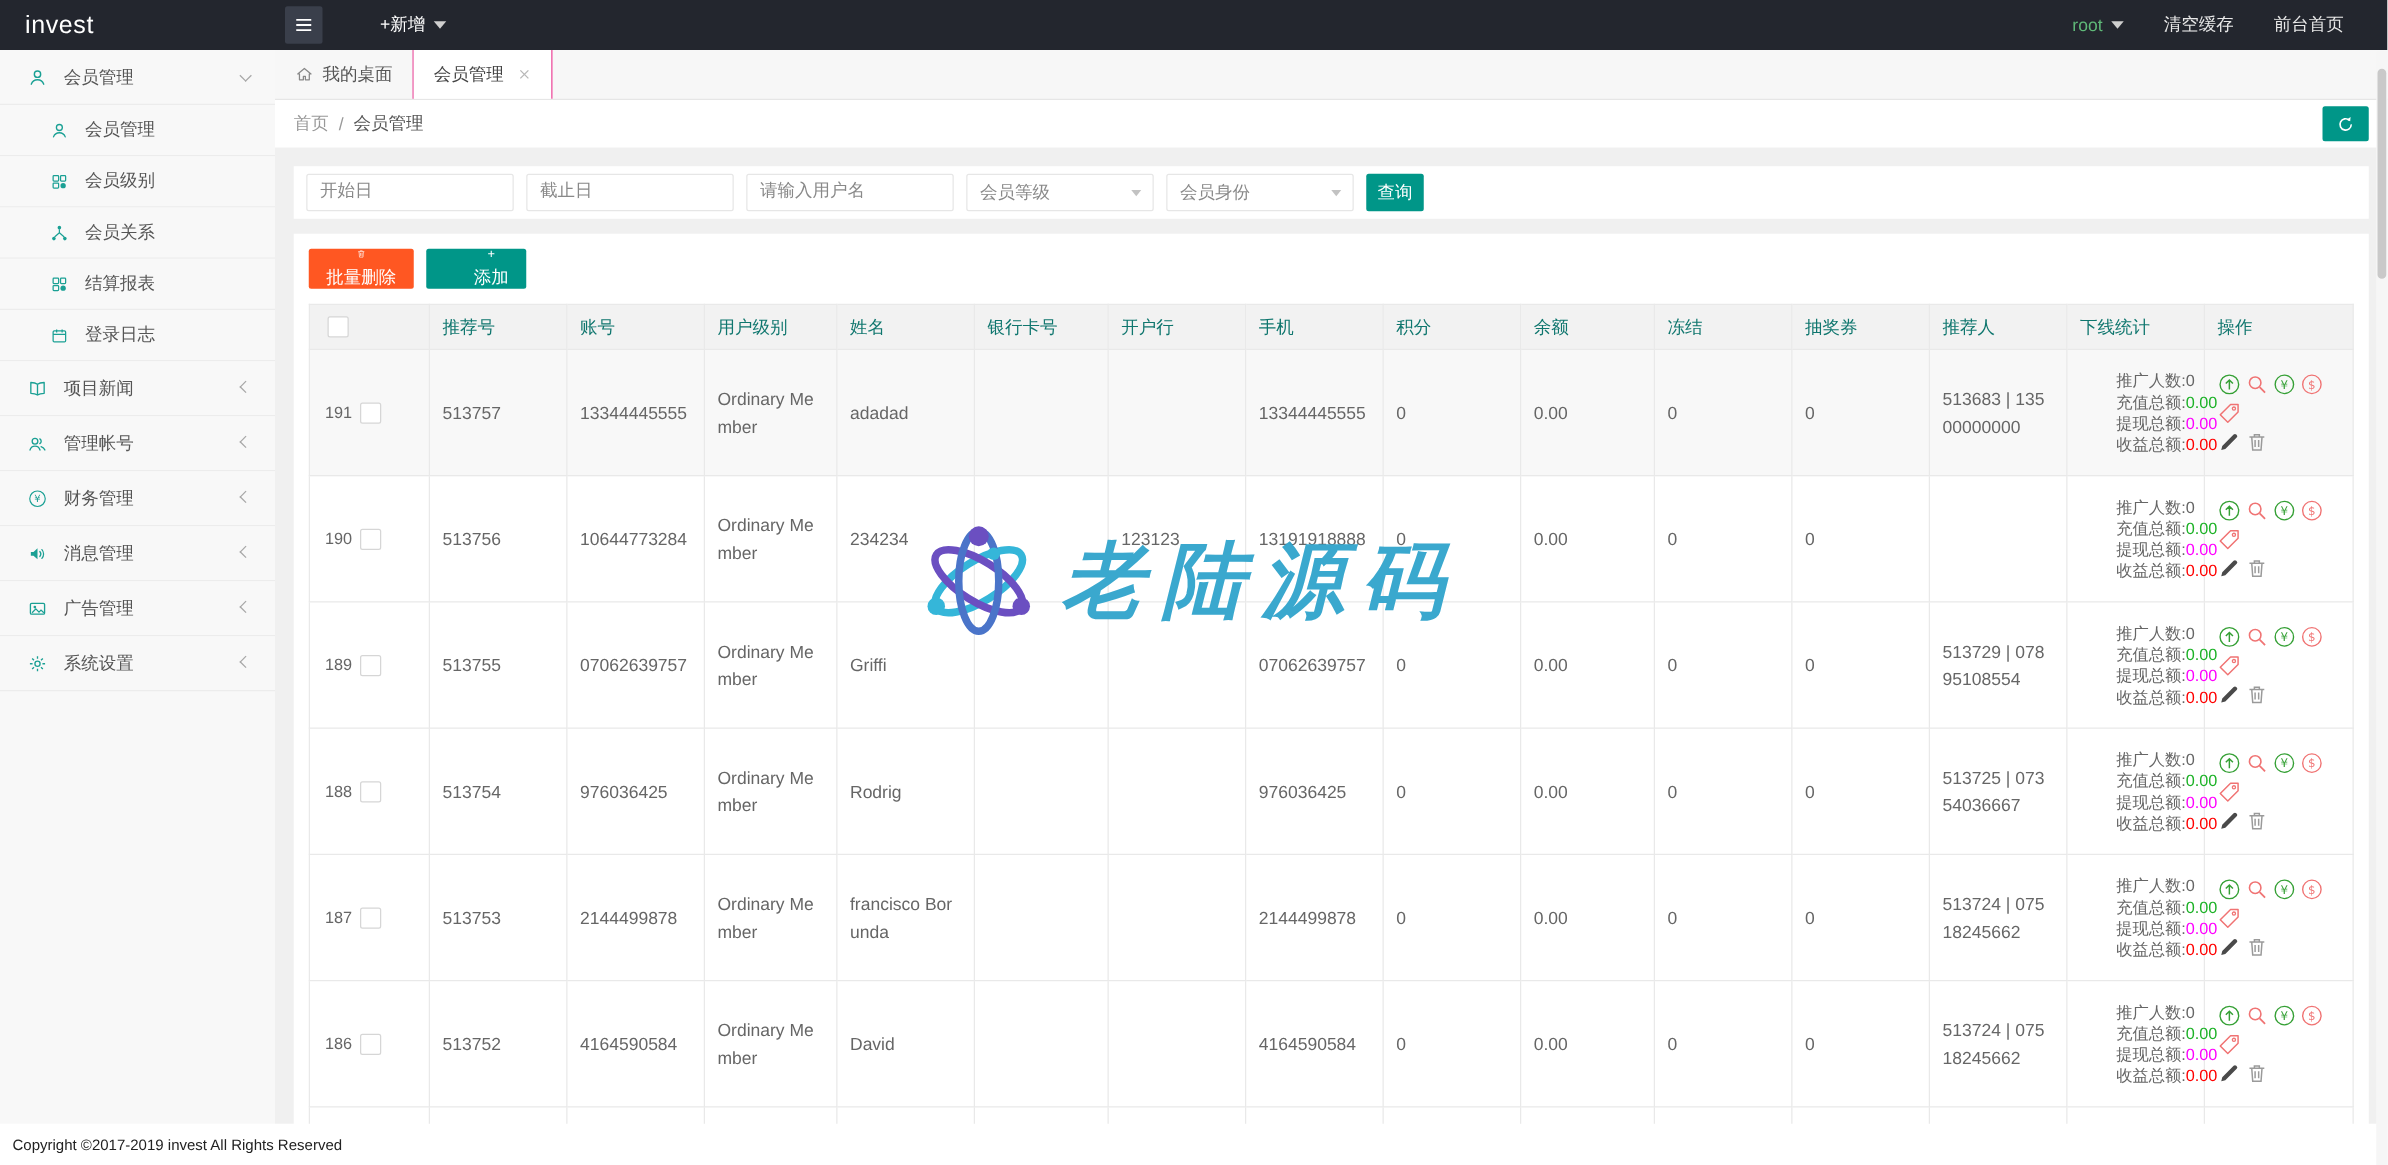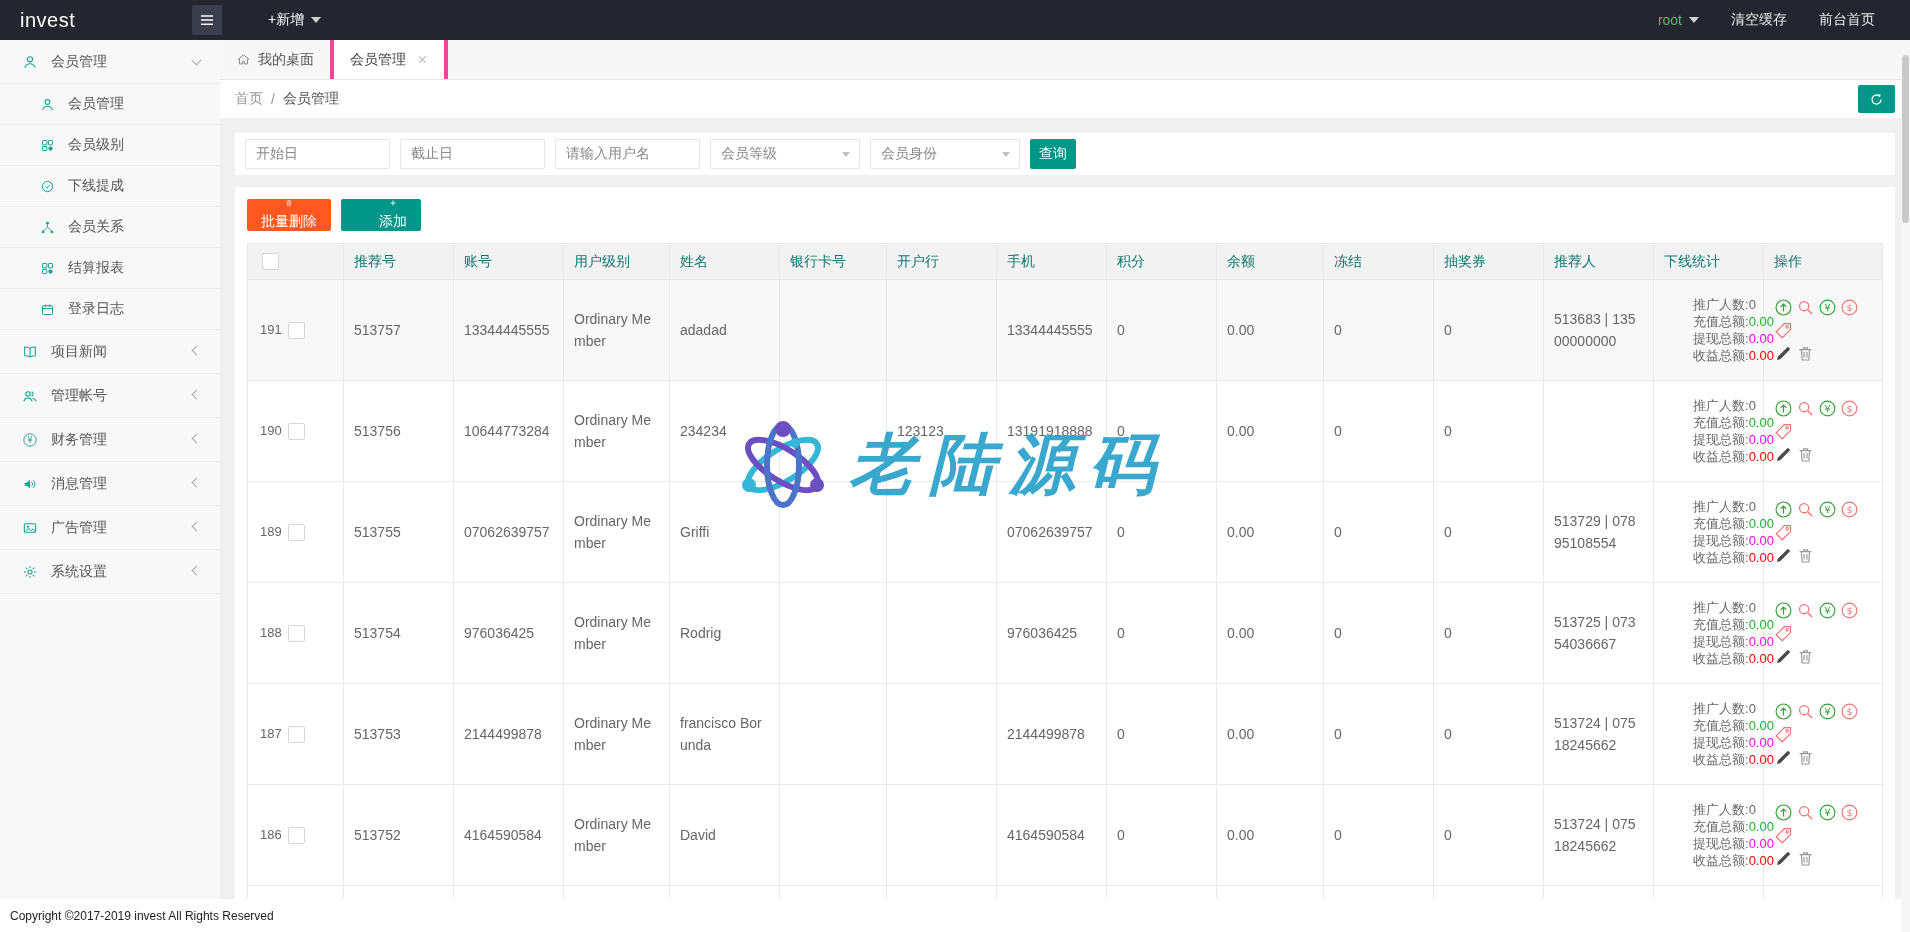--- a/index.html
+++ b/index.html
@@ -3,21 +3,21 @@
 <meta charset="utf-8">
 <style>
   * { margin:0; padding:0; box-sizing:border-box; }
   html,body { width:1910px; height:932px; overflow:hidden; }
   body { font-family:"Liberation Sans","DejaVu Sans",sans-serif; background:#f0f0f0; position:relative; font-size:14px; }
   svg { display:block; }
   .ico { width:16px; height:16px; }
 
   
   .navbar { height:40px; background:#23262E; display:flex; align-items:center; color:#fff; position:relative; z-index:20; }
-  .logo { width:192px; padding-left:20px; font-size:20px; letter-spacing:.5px; color:#fff; }
+  .logo { width:228px; padding-left:20px; font-size:20px; letter-spacing:.5px; color:#fff; }
   .burger { width:30px; height:30px; background:#3A3F4B; border-radius:2px; display:flex; align-items:center; justify-content:center; cursor:pointer; }
   .burger .ico{ width:18px;height:18px;color:#fff; }
   .newmenu { margin-left:46px; display:flex; align-items:center; gap:7px; cursor:pointer; color:#fff; }
   .caret { width:0; height:0; border-left:5px solid transparent; border-right:5px solid transparent; border-top:6px solid #cfcfcf; display:inline-block; }
   .nav-right { margin-left:auto; display:flex; align-items:center; gap:32px; margin-right:35px; color:#e8e8e8; }
   .nav-user { display:flex; align-items:center; gap:7px; cursor:pointer; }
   .nav-user .uname { color:#5FB878; }
   .nav-link { cursor:pointer; color:#e8e8e8; }
 
   
@@ -28,37 +28,37 @@
   .side-item.sub { padding-left:40px; height:41px; }
   .side-item.sub .ico { width:15px; height:15px; }
   .chev { width:7px; height:7px; border-right:1.5px solid #a6a6a6; border-bottom:1.5px solid #a6a6a6; position:absolute; right:20px; top:50%; margin-top:-5px; }
   .chev.down { transform:rotate(45deg); }
   .chev.left { transform:rotate(135deg); }
 
   .main { flex:1; display:flex; flex-direction:column; min-width:0; }
 
   
   .tabbar { height:40px; background:#f7f7f7; display:flex; border-bottom:1px solid #e6e6e6; flex:none; }
-  .tab { display:flex; align-items:center; gap:7px; padding:0 16px; color:#555; border-right:4px solid #ec4899; cursor:pointer; }
+  .tab { display:flex; align-items:center; gap:7px; padding:0 16px; color:#555; border-right:1px solid #ec4899; cursor:pointer; }
   .tab .ico { width:15px; height:15px; color:#888; }
   .tab.active { background:#fff; color:#444; }
   .tab .x { width:11px; height:11px; color:#b9b9b9; margin-left:4px; }
 
   
   .crumbbar { height:38px; background:#fff; display:flex; align-items:center; padding:0 15px; flex:none; }
   .crumb-home { color:#999; cursor:pointer; }
   .crumb-sep { color:#999; margin:0 8px; }
   .crumb-cur { color:#555; }
   .refresh-btn { margin-left:auto; width:37px; height:28px; background:#009688; border:none; border-radius:2px; display:flex; align-items:center; justify-content:center; cursor:pointer; }
   .refresh-btn .ico { color:#fff; width:15px; height:15px; }
 
   
   .content { flex:1; padding:15px; overflow:hidden; display:flex; flex-direction:column; }
   .filter-card { background:#fff; height:42px; flex:none; display:flex; align-items:center; gap:10px; padding:0 10px; }
-  .f-input { width:145px; height:30px; border:1px solid #e6e6e6; border-radius:2px; padding:0 10px; font-size:14px; color:#666; background:#fff; font-family:Liberation Serif, serif; }
+  .f-input { width:166px; height:30px; border:1px solid #e6e6e6; border-radius:2px; padding:0 10px; font-size:14px; color:#666; background:#fff; font-family:Liberation Serif, serif; }
   .f-input::placeholder { color:#898989; opacity:1; }
   .f-select { width:150px; height:30px; border:1px solid #e6e6e6; border-radius:2px; padding:0 10px; color:#898989; display:flex; align-items:center; position:relative; cursor:pointer; background:#fff; }
   .f-select .caret { position:absolute; right:9px; border-top-color:#c2c2c2; border-left-width:4px; border-right-width:4px; border-top-width:5px; }
   .search-btn { width:46px; height:30px; background:#009688; color:#fff; border:none; border-radius:2px; font-size:14px; cursor:pointer; font-family:inherit; }
 
   .table-card { background:#fff; margin-top:12px; flex:1; padding:12px; overflow:hidden; position:relative; }
   .btnrow { display:flex; gap:10px; }
   .btn { height:32px; border:none; border-radius:2px; color:#fff; font-size:14px; display:flex; align-items:center; gap:6px; padding:0 14px; cursor:pointer; font-family:inherit;flex-direction:column; }
   .btn .ico { width:14px; height:14px; color:#fff; }
   .btn-del { background:#FF5722; }
@@ -227,26 +227,20 @@
       <svg class="ico">
           <use href="#i-user"></use>
         </svg>
       <span>会员管理</span>
     </div>
     <div class="side-item sub">
       <svg class="ico">
           <use href="#i-grid"></use>
         </svg>
       <span>会员级别</span>
-    </div>
-    <div class="side-item sub">
-      <svg class="ico">
-          <use href="#i-clock"></use>
-        </svg>
-      <span>下线提成</span>
     </div>
     <div class="side-item sub">
       <svg class="ico">
           <use href="#i-share"></use>
         </svg>
       <span>会员关系</span>
     </div>
     <div class="side-item sub">
       <svg class="ico">
           <use href="#i-grid"></use>

